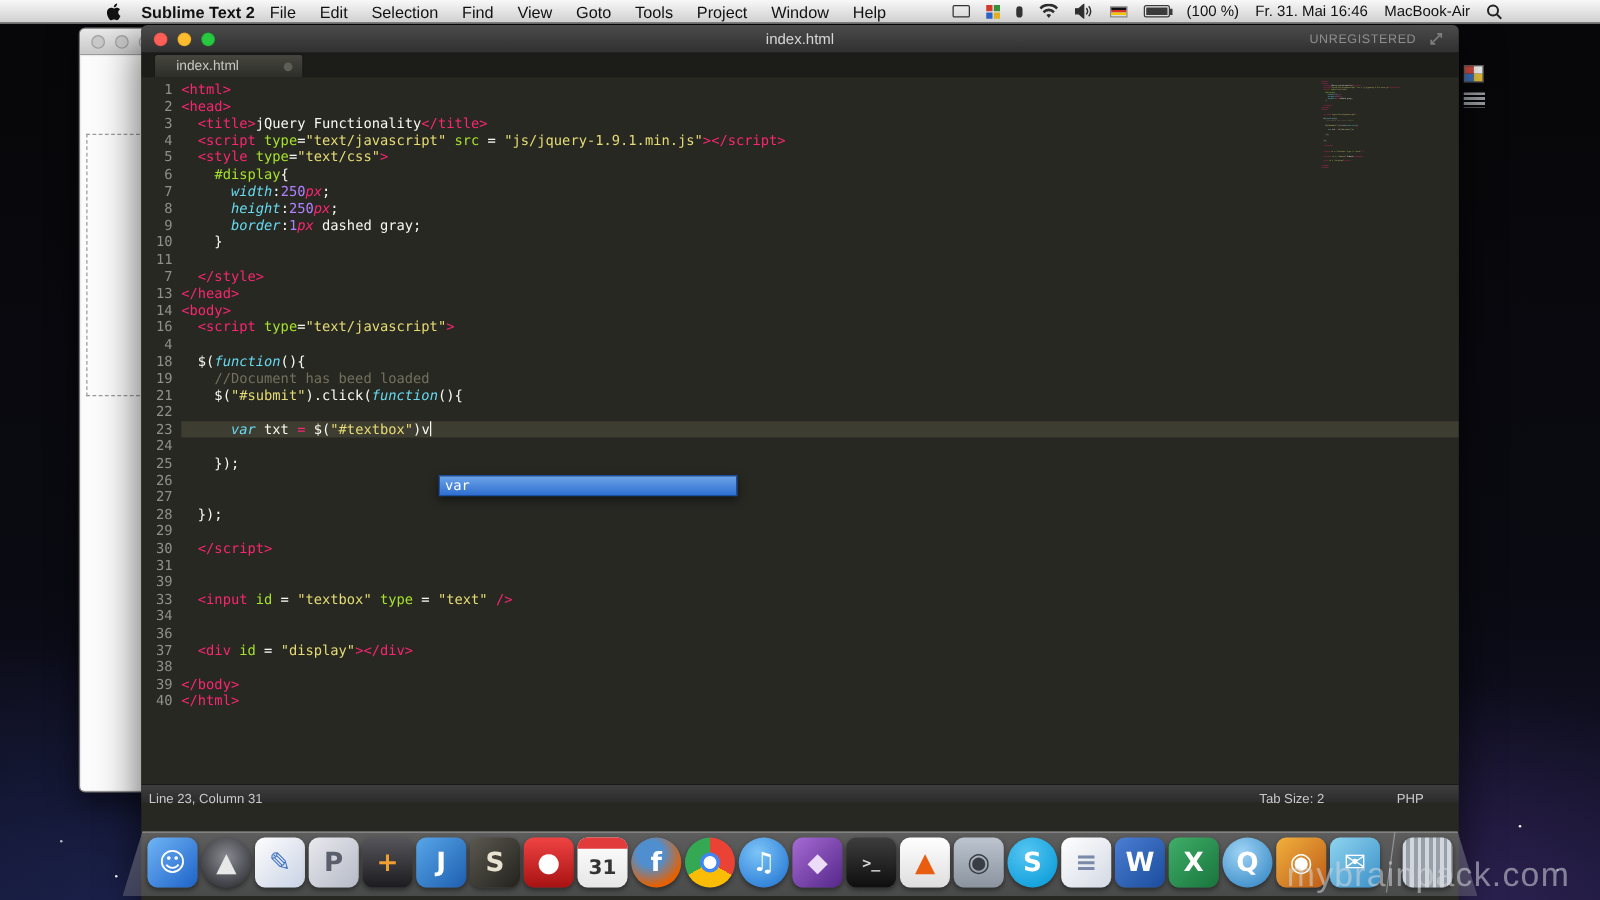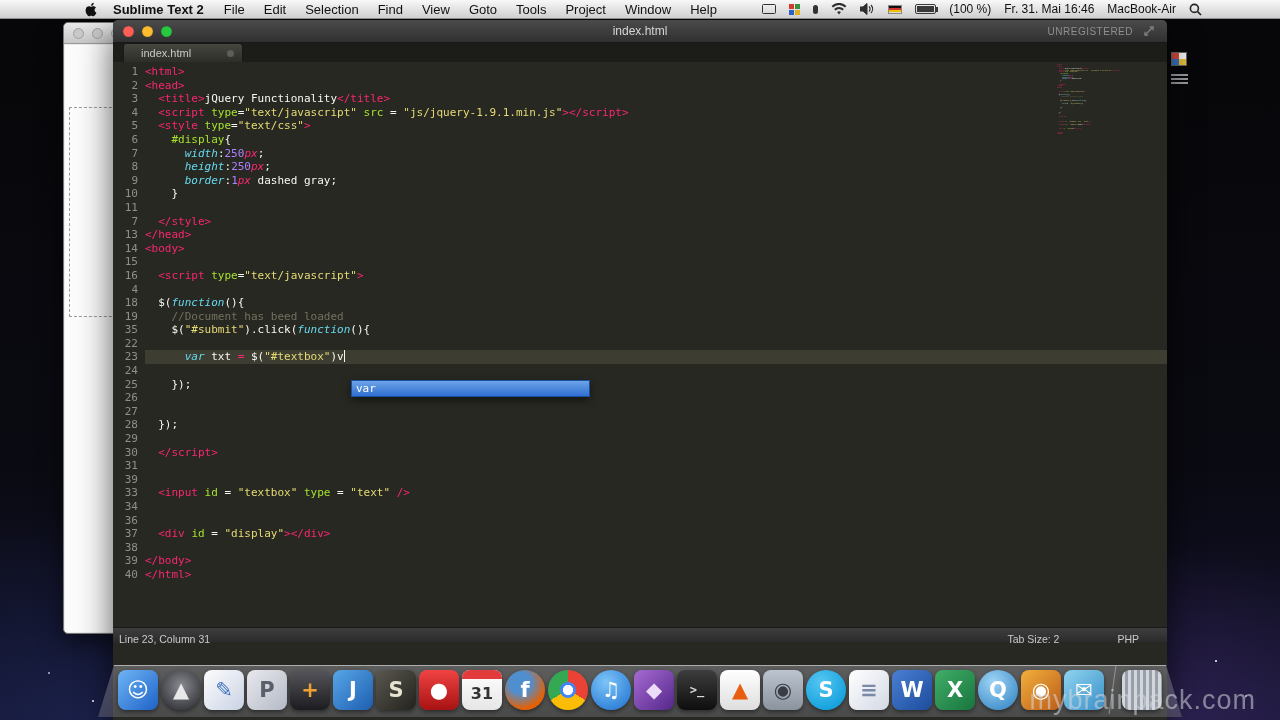--- a/index.html
+++ b/index.html
@@ -19,21 +19,21 @@
       660px 670px #fff, 730px 706px rgba(255,255,255,.5), 805px 682px #fff,
       880px 668px rgba(255,255,255,.7), 955px 700px #fff, 1030px 676px rgba(255,255,255,.6),
       1100px 703px #fff, 1160px 680px rgba(255,255,255,.8), 1215px 660px #fff,
       1245px 695px rgba(255,255,255,.6), 92px 700px #fff, 48px 672px rgba(255,255,255,.7); }
 
   
   .menubar { position:absolute; top:0; left:0; right:0; height:19px; z-index:10;
     background:linear-gradient(#f8f8f8,#cfcfcf); border-bottom:1px solid #8e8e8e;
     display:flex; align-items:center; padding:0 78px 0 84px; font-size:13px; color:#111; }
   .menubar .apple { display:flex; align-items:center; margin-right:16px; }
-  .menubar .appname { font-weight:bold; margin-right:20px; }
+  .menubar .appname { font-weight:bold; margin-right:12px; }
   .menu-items { display:flex; gap:19px; }
   .menu-item { cursor:default; }
   .mb-status { margin-left:auto; display:flex; align-items:center; gap:13px; font-size:12px; }
   .flag { width:14px; height:9px; display:flex; flex-direction:column; border:0.5px solid #888; }
   .flag i { flex:1; } .flag .b1{background:#111;} .flag .b2{background:#d0342c;} .flag .b3{background:#f2c500;}
   .battery { width:21px; height:10px; border:1px solid #3a3a3a; border-radius:2px; position:relative; }
   .battery::before { content:""; position:absolute; inset:1px; background:#3a3a3a; }
   .battery::after { content:""; position:absolute; right:-3px; top:2px; width:2px; height:5px; background:#3a3a3a; }
   .screen-ic { width:14px; height:10px; border:1.5px solid #333; border-radius:1.5px; }
   .grid4 { width:11px; height:11px; display:grid; grid-template:1fr 1fr / 1fr 1fr; gap:1px; }
@@ -286,41 +286,37 @@
         </div>
         <div class="line">
           <span class="lnum">13</span>
           <span class="lcode"><span class="tk-tag">&lt;/head&gt;</span></span>
         </div>
         <div class="line">
           <span class="lnum">14</span>
           <span class="lcode"><span class="tk-tag">&lt;body&gt;</span></span>
         </div>
         <div class="line">
-          <span class="lnum">15</span>
-          <span class="lcode"></span>
-        </div>
-        <div class="line">
           <span class="lnum">16</span>
           <span class="lcode"><span class="tk-pln">  </span><span class="tk-tag">&lt;script </span><span class="tk-attr">type</span><span class="tk-pln">=</span><span class="tk-str">"text/javascript"</span><span class="tk-tag">&gt;</span></span>
         </div>
         <div class="line">
           <span class="lnum">4</span>
           <span class="lcode"></span>
         </div>
         <div class="line">
           <span class="lnum">18</span>
           <span class="lcode"><span class="tk-pln">  $(</span><span class="tk-kw">function</span><span class="tk-pln">(){</span></span>
         </div>
         <div class="line">
           <span class="lnum">19</span>
           <span class="lcode"><span class="tk-pln">    </span><span class="tk-cmt">//Document has beed loaded</span></span>
         </div>
         <div class="line">
-          <span class="lnum">35</span>
+          <span class="lnum">21</span>
           <span class="lcode"><span class="tk-pln">    $(</span><span class="tk-str">"#submit"</span><span class="tk-pln">).click(</span><span class="tk-kw">function</span><span class="tk-pln">(){</span></span>
         </div>
         <div class="line">
           <span class="lnum">22</span>
           <span class="lcode"></span>
         </div>
         <div class="line">
           <span class="lnum">23</span>
           <span class="lcode cur"><span class="tk-pln">      </span><span class="tk-kw">var</span><span class="tk-pln"> txt </span><span class="tk-op">=</span><span class="tk-pln"> $(</span><span class="tk-str">"#textbox"</span><span class="tk-pln">)v</span><span class="cursor"></span></span>
         </div>

